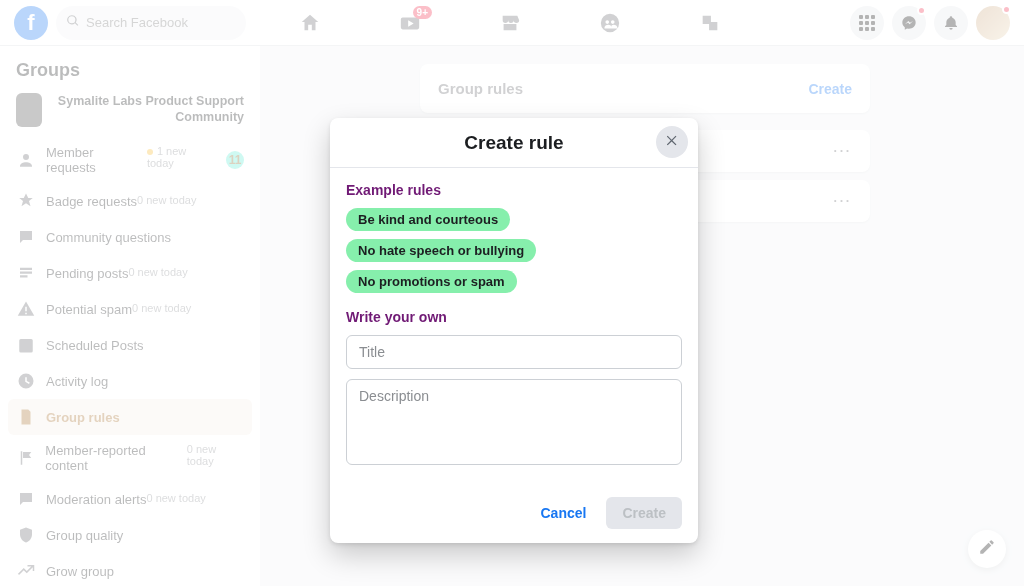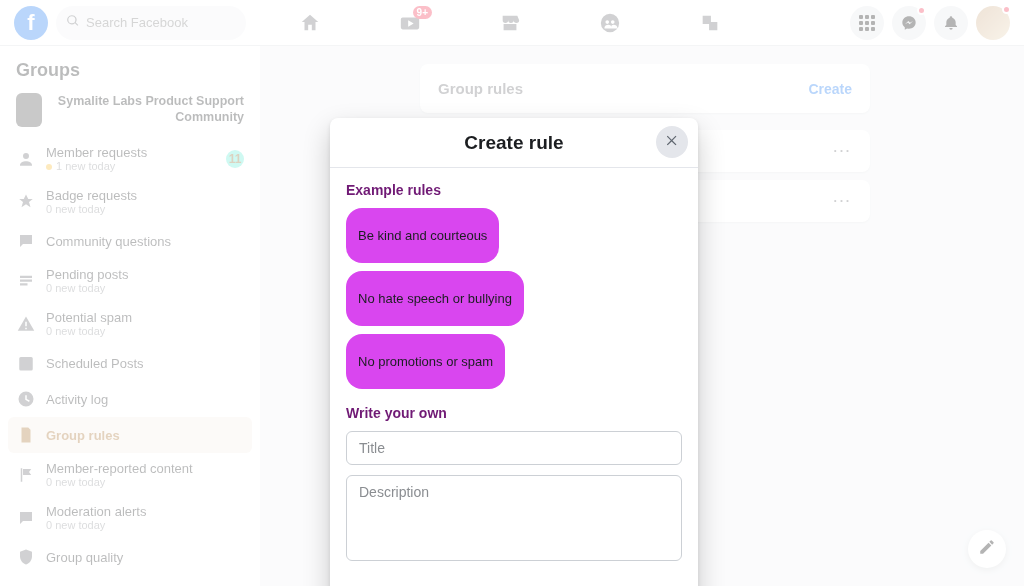--- a/index.html
+++ b/index.html
@@ -32,21 +32,21 @@
   .sb-title { font-size:18px; font-weight:700; color:#1c1e21; padding:4px 8px 8px; }
   .group-head { display:flex; align-items:center; padding:4px 8px 10px; gap:8px;text-align:right; }
   .group-thumb { width:34px; height:34px; border-radius:6px; background:#4a4a4a; }
   .group-name { font-size:12.5px; font-weight:600; color:#1c1e21; line-height:1.25; }
   .sb-row { display:flex; align-items:center; gap:10px; padding:8px 8px; border-radius:6px; color:#1c1e21; }
   .sb-row.active { background:#f5eee6; }
   .sb-row.active .sb-label { color:#a46c2a; font-weight:600; }
   .sb-ic { width:20px; height:20px; display:flex; align-items:center; justify-content:center; }
   .sb-ic svg { width:18px; height:18px; fill:#65676b; }
   .sb-row.active .sb-ic svg { fill:#a46c2a; }
-  .sb-text { display:flex; flex-direction:column; }
+  .sb-text { display:flex; }
   .sb-label { font-size:13px; font-weight:500; color:#1c1e21; }
   .sb-sub { font-size:11px; color:#8a8d91; }
   .sb-sub.orange::before { content:""; display:inline-block; width:6px; height:6px; background:#f7b928; border-radius:50%; margin-right:4px; }
   .sb-count { margin-left:auto; background:#5eead4; color:#8b6a2e; font-size:12px; font-weight:600; width:18px; height:18px; border-radius:50%; display:flex; align-items:center; justify-content:center; }
 
   
   .main { position:absolute; left:260px; top:46px; width:764px; height:540px; background:#f0f2f5; z-index:0; }
   .card { background:#ffffff; border-radius:8px; box-shadow:0 1px 2px rgba(0,0,0,0.07); }
   .rules-card { position:absolute; left:160px; top:18px; width:450px; padding:16px 18px; display:flex; align-items:center; }
   .rules-title { font-size:15px; font-weight:600; color:#65676b; }
@@ -62,21 +62,21 @@
 
   
   .modal { position:absolute; left:330px; top:118px; width:368px; background:#ffffff; border-radius:8px; box-shadow:0 12px 28px rgba(0,0,0,0.2),0 2px 4px rgba(0,0,0,0.1); z-index:10; overflow:hidden; }
   .modal-head { height:50px; border-bottom:1px solid #e4e6eb; display:flex; align-items:center; justify-content:center; position:relative; }
   .modal-title { font-size:19px; font-weight:700; color:#1c1e21; }
   .close-btn { position:absolute; right:10px; top:8px; width:32px; height:32px; border-radius:50%; background:#e4e6eb; display:flex; align-items:center; justify-content:center; }
   .close-btn svg { width:15px; height:15px; fill:#606770; }
   .modal-body { padding:14px 16px 8px; }
   .sect-label { font-size:14px; font-weight:600; color:#701a75; margin-bottom:10px; }
   .chips { display:flex; flex-wrap:wrap; gap:8px; margin-bottom:16px; }
-  .chip { background:#d946ef; color:#1c1e21; font-size:13px; padding:20px 12px; border-radius:16px; font-weight:400; }
+  .chip { background:#86efac; color:#1c1e21; font-size:13px; padding:4px 12px; border-radius:16px; font-weight:700; }
   .field { width:100%; border:1px solid #ccd0d5; border-radius:6px; padding:8px 12px; font-size:14px; color:#1c1e21; margin-bottom:10px; }
   .field.textarea { height:86px; resize:none; font-family:inherit; }
   .field::placeholder { color:#8a8d91; }
   .modal-foot { padding:10px 16px 14px; display:flex; justify-content:flex-end; gap:6px; }
   .btn-cancel { background:transparent; border:none; color:#1877f2; font-size:14px; font-weight:600; padding:8px 14px; border-radius:6px; }
   .btn-create { background:#e4e6eb; border:none; color:#bcc0c4; font-size:14px; font-weight:600; padding:8px 16px; border-radius:6px; }
 </style>
 </head>
 <body>
 

